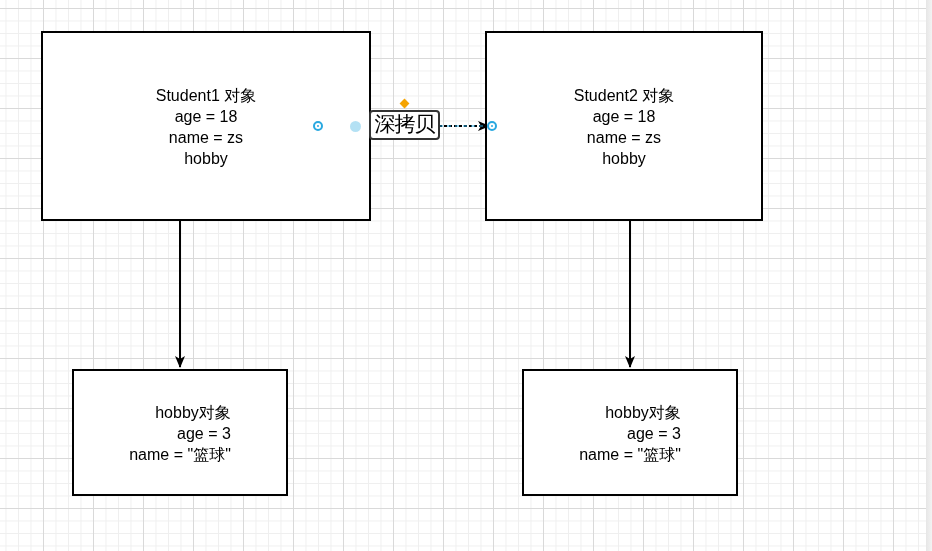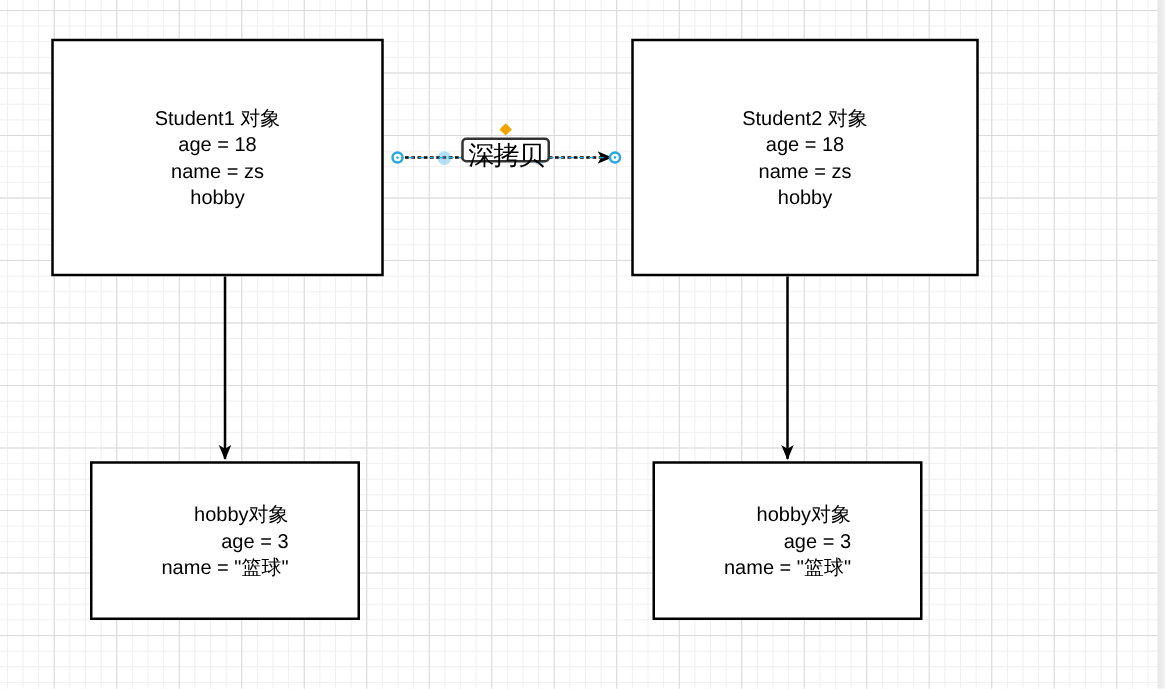--- a/index.html
+++ b/index.html
@@ -24,31 +24,31 @@
     background: linear-gradient(to right, #e6e6e6, #f3f3f3);
   }
   .node {
     position: absolute; box-sizing: border-box;
     border: 2px solid #000; background: #fff;
     display: flex; align-items: center; justify-content: center;
     text-align: center; color: #000;
     font-size: 16px; line-height: 21px;
   }
   .node .lines { display: flex; flex-direction: column; }
-  #n1 { left: 41px; top: 31px; width: 266px; height: 190px; }
-  #n2 { left: 505px; top: 31px; width: 278px; height: 190px; }
+  #n1 { left: 41px; top: 31px; width: 330px; height: 190px; }
+  #n2 { left: 485px; top: 31px; width: 278px; height: 190px; }
   #n3 { left: 72px; top: 369px; width: 216px; height: 127px; }
   #n4 { left: 522px; top: 369px; width: 216px; height: 127px; }
   #n1 .lines, #n2 .lines { margin-top: 2px; }
   #n3 .lines, #n4 .lines { margin-top: 2px; text-align: right; }
 
   svg.edges { position: absolute; left: 0; top: 0; width: 932px; height: 551px; overflow: visible; }
 
   .edge-label {
-    position: absolute; left: 369px; top: 110px; width: 71px; height: 20px;
+    position: absolute; left: 369px; top: 110px; width: 71px; height: 30px;
     box-sizing: border-box; border: 2px solid #333; border-radius: 4px;
     background: #fff; color: #000;
     font-family: "DejaVu Sans", sans-serif; font-size: 21px; line-height: 25px;
     text-align: center; letter-spacing: -1px;
   }
   .handle {
     position: absolute; width: 10px; height: 10px; box-sizing: border-box;
     border-radius: 50%; border: 2px solid #29a8e0; background: #fff;
   }
   .handle::after {

